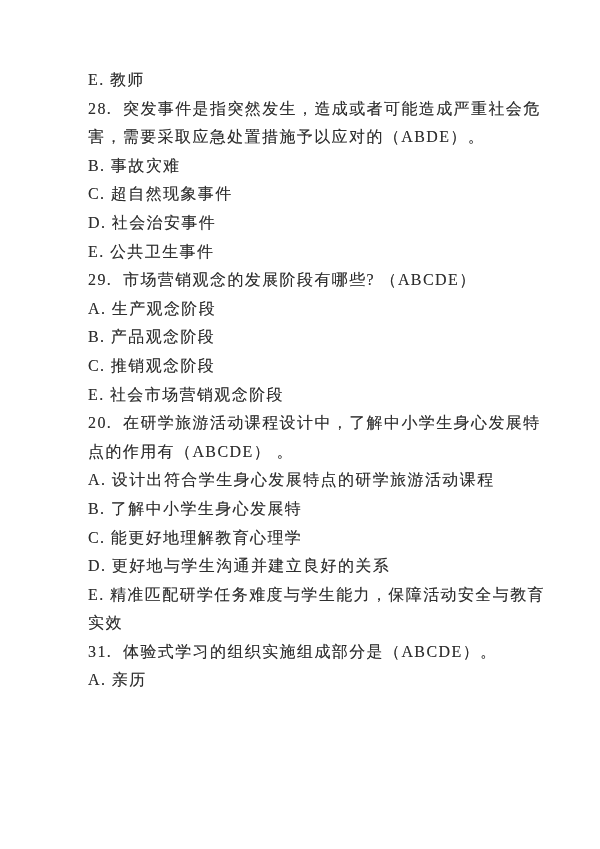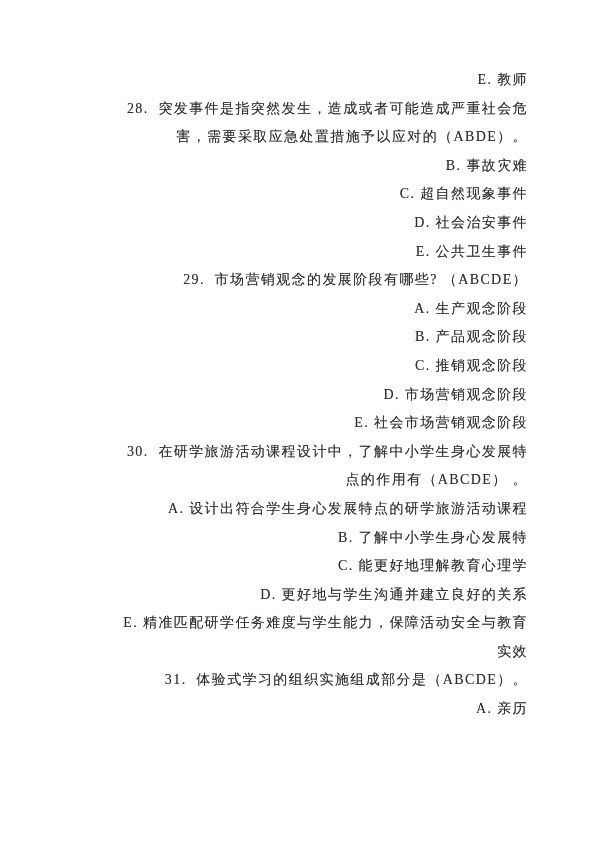--- a/index.html
+++ b/index.html
@@ -16,48 +16,46 @@
   }
   .text-block {
     position: absolute;
     left: 88px;
     top: 66px;
     width: 440px;
   }
   .line {
     white-space: pre;
     font-family: "Liberation Serif", "DejaVu Serif", serif;
-    font-size: 14px;
+    font-size: 16px;
     height: 28.6px;
     line-height: 28.6px;
     letter-spacing: 1.4px;
     color: #2e2e2e;
     text-shadow: 0 0 0.5px rgba(46,46,46,0.45);
-    text-align: right;
   }
 </style>
 </head>
 <body>
 
 <div class="page">
   <div class="text-block">
     <div class="line">E. 教师</div>
     <div class="line">28.  突发事件是指突然发生，造成或者可能造成严重社会危</div>
     <div class="line">害，需要采取应急处置措施予以应对的（ABDE）。</div>
     <div class="line">B. 事故灾难</div>
     <div class="line">C. 超自然现象事件</div>
     <div class="line">D. 社会治安事件</div>
     <div class="line">E. 公共卫生事件</div>
     <div class="line">29.  市场营销观念的发展阶段有哪些? （ABCDE）</div>
     <div class="line">A. 生产观念阶段</div>
     <div class="line">B. 产品观念阶段</div>
     <div class="line">C. 推销观念阶段</div>
-    <div class="line">D. 市场营销观念阶段</div>
     <div class="line">E. 社会市场营销观念阶段</div>
-    <div class="line">30.  在研学旅游活动课程设计中，了解中小学生身心发展特</div>
+    <div class="line">20.  在研学旅游活动课程设计中，了解中小学生身心发展特</div>
     <div class="line">点的作用有（ABCDE） 。</div>
     <div class="line">A. 设计出符合学生身心发展特点的研学旅游活动课程</div>
     <div class="line">B. 了解中小学生身心发展特</div>
     <div class="line">C. 能更好地理解教育心理学</div>
     <div class="line">D. 更好地与学生沟通并建立良好的关系</div>
     <div class="line">E. 精准匹配研学任务难度与学生能力，保障活动安全与教育</div>
     <div class="line">实效</div>
     <div class="line">31.  体验式学习的组织实施组成部分是（ABCDE）。</div>
     <div class="line">A. 亲历</div>
   </div>

